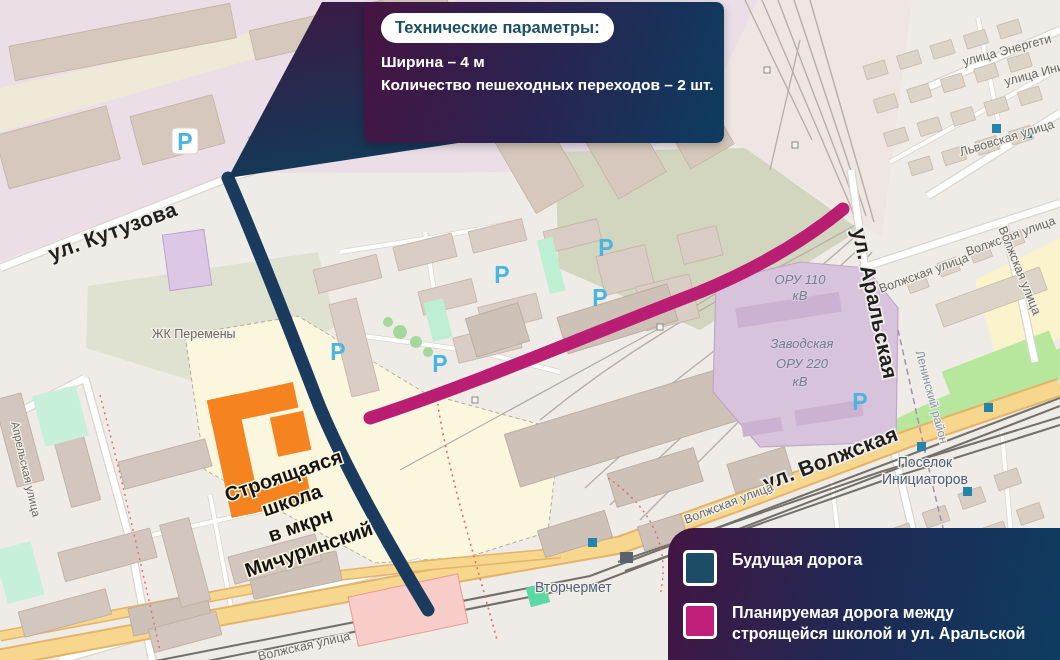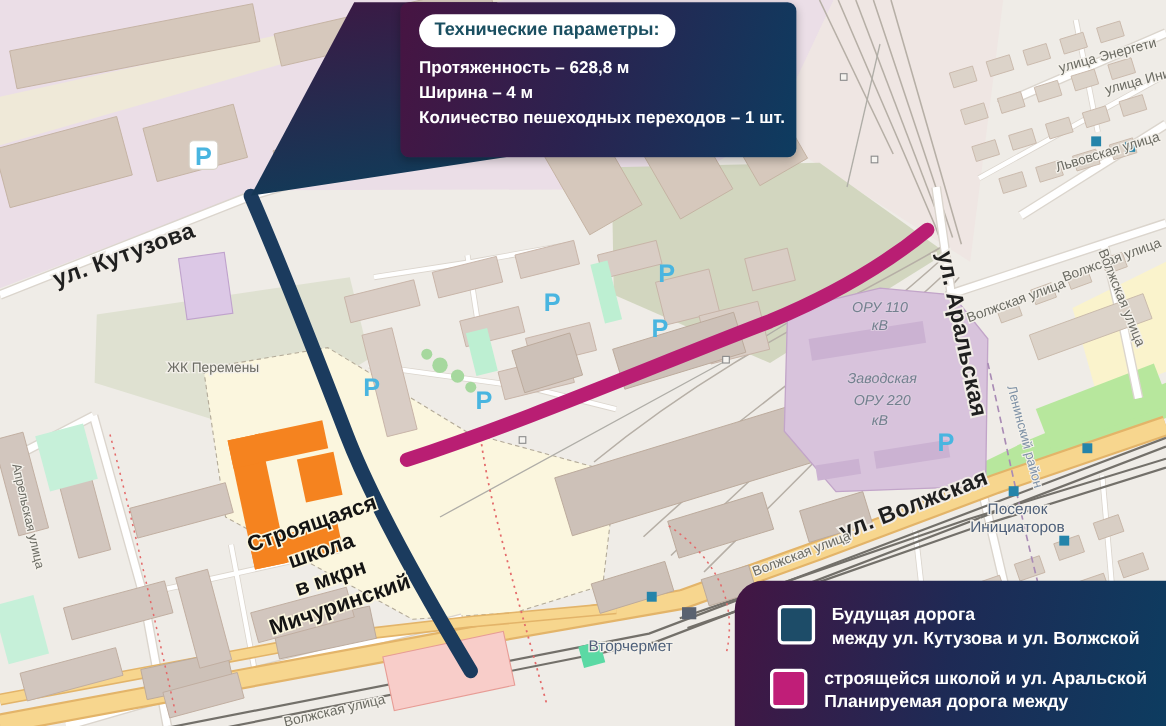--- a/index.html
+++ b/index.html
@@ -12,21 +12,21 @@
     background:linear-gradient(105deg,#471442 0%,#2A2350 48%,#0D3C60 100%);
     box-shadow:0 3px 8px rgba(0,0,0,.25);padding:11px 12px 8px 17px;margin-left:12px;}
   .callout-pill{display:inline-block;background:#FFFFFF;color:#1A4F61;
     font-size:16.5px;font-weight:bold;padding:5px 14px 6px;border-radius:17px;}
   .callout-lines{margin-top:7px;color:#FFFFFF;font-size:15.5px;
     font-weight:bold;line-height:23px;white-space:nowrap;}
   
   .legend{position:absolute;left:668px;top:528px;width:392px;height:132px;
     box-sizing:border-box;border-radius:26px 0 0 0;z-index:3;
     background:linear-gradient(100deg,#431543 0%,#1E2A55 50%,#0D3C60 100%);
-    padding:21px 0 0 15px;display:flex;flex-direction:column;gap:16px;align-items:center;}
+    padding:21px 0 0 15px;display:flex;flex-direction:column;gap:16px;}
   .legend-row{display:flex;align-items:flex-start;gap:15px;}
   .legend-swatch{width:28px;height:30px;border:3px solid #fff;border-radius:5px;
     flex:0 0 auto;margin-top:1px;}
   .legend-text{color:#fff;font-size:16px;font-weight:bold;line-height:21px;white-space:nowrap;}
   
   svg text{font-family:"Liberation Sans",sans-serif;}
   .t-big{font-size:21px;font-weight:bold;fill:#1F1F1F;stroke:#F1EDE7;
     stroke-width:3.5px;paint-order:stroke;letter-spacing:.4px;}
   .t-school{font-size:20px;font-weight:bold;fill:#141414;stroke:#FBF6DE;
     stroke-width:3px;paint-order:stroke;}
@@ -327,34 +327,32 @@
     <text class="t-blue" x="925" y="467" text-anchor="middle">Поселок</text>
     <text class="t-blue" x="925" y="484" text-anchor="middle">Инициаторов</text>
   </g>
 
   <polygon points="228,178 322,2 452,2 478,140" fill="url(#ptr)"></polygon>
 </svg>
 
 <div class="callout">
   <span class="callout-pill">Технические параметры:</span>
   <div class="callout-lines">
-    <div>Протяженность – 628,8 м</div>
     <div>Ширина – 4 м</div>
-    <div>Количество пешеходных переходов – 1 шт.</div>
+    <div>Количество пешеходных переходов – 2 шт.</div>
   </div>
 </div>
 
 <div class="legend">
   <div class="legend-row">
     <div class="legend-swatch" style="background: rgb(29, 76, 104);"></div>
     <div class="legend-text">
       <div>Будущая дорога</div>
-      <div>между ул. Кутузова и ул. Волжской</div>
     </div>
   </div>
   <div class="legend-row">
     <div class="legend-swatch" style="background: rgb(192, 30, 120);"></div>
     <div class="legend-text">
+      <div>Планируемая дорога между</div>
       <div>строящейся школой и ул. Аральской</div>
-      <div>Планируемая дорога между</div>
     </div>
   </div>
 </div>
 
 </body></html>

